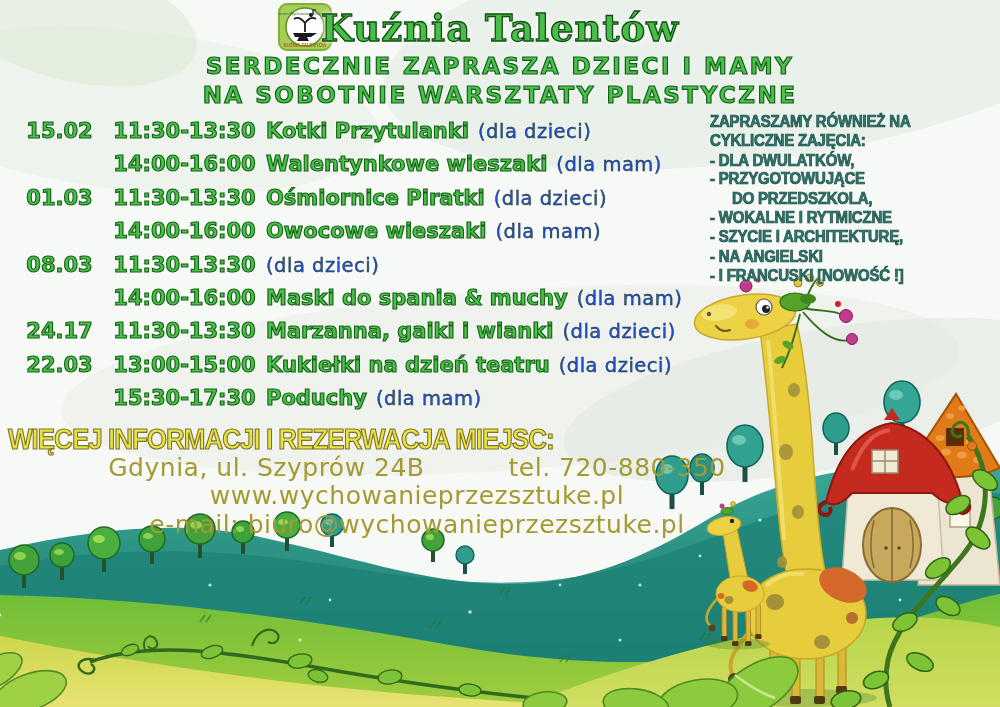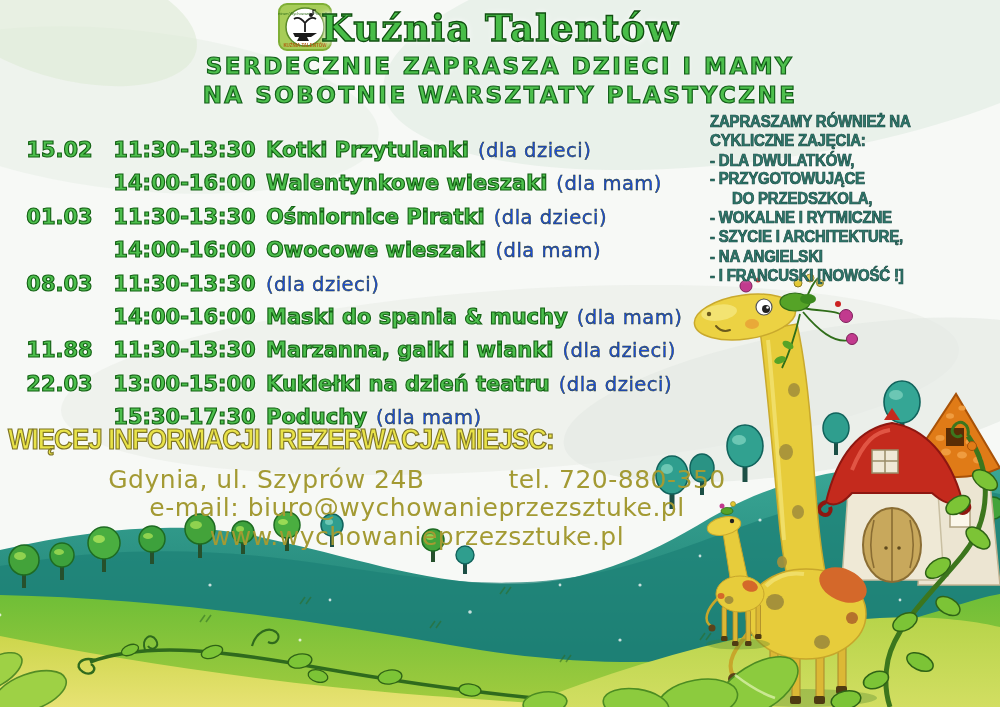--- a/index.html
+++ b/index.html
@@ -35,21 +35,21 @@
   .sub1{top:53px;} .sub2{top:82px;}
 
   .schedule{position:absolute; left:16px; top:119px;}
   .srow{display:flex; align-items:baseline; height:33.4px; white-space:nowrap;text-align:center;}
   .green-bubble{
     font-weight:bold; font-size:21px;
     color:#4dbf4d; -webkit-text-stroke:1.15px #156315;
     text-shadow:0 0 4px rgba(255,255,255,.9);
   }
   .c-date{width:87px;}
-  .c-time{width:163px;margin-top:19px;}
+  .c-time{width:163px;}
   .c-title{margin-right:9px;}
   .c-aud{
     font-size:19.5px; font-weight:500; color:#1d4ed8;
     -webkit-text-stroke:0.4px #23361a; letter-spacing:.5px;
     text-shadow:0 0 3px rgba(255,255,255,.7);
   }
 
   .side-panel{
     position:absolute; left:710px; top:112px; width:288px;
     font-family:"Liberation Sans",sans-serif; font-weight:bold; font-size:15px;
@@ -66,21 +66,21 @@
     font-family:"Liberation Sans",sans-serif; font-weight:bold; font-size:26px; letter-spacing:-1px;
     transform:scaleY(1.12); transform-origin:left top;
     color:#e9e348; -webkit-text-stroke:1.1px #7e7526;
     padding-left:8px; white-space:nowrap;
     text-shadow:0 0 3px rgba(255,255,255,.8);
   }
   .contact-line{
     text-align:center; font-size:25px; color:#a39a33; line-height:28.5px;
     letter-spacing:.5px;
   }
-  .contact-row{display:flex; justify-content:center; gap:84px; margin-top:12px;}
+  .contact-row{display:flex; justify-content:center; gap:84px; margin-top:0;}
   .contact-row span{font-size:25px; color:#a39a33; letter-spacing:.5px;}
 </style>
 </head>
 <body>
 
 <div class="poster">
 
   <div class="wash wash1"></div>
   <div class="wash wash2"></div>
   <div class="wash wash3"></div>
@@ -439,21 +439,21 @@
         <span class="green-bubble c-time">11:30-13:30</span>
         <span class="c-aud">(dla dzieci)</span>
       </div>
       <div class="srow">
         <span class="green-bubble c-date"></span>
         <span class="green-bubble c-time">14:00-16:00</span>
         <span class="green-bubble c-title">Maski do spania &amp; muchy</span>
         <span class="c-aud">(dla mam)</span>
       </div>
       <div class="srow">
-        <span class="green-bubble c-date">11.88</span>
+        <span class="green-bubble c-date">24.17</span>
         <span class="green-bubble c-time">11:30-13:30</span>
         <span class="green-bubble c-title">Marzanna, gaiki i wianki</span>
         <span class="c-aud">(dla dzieci)</span>
       </div>
       <div class="srow">
         <span class="green-bubble c-date">22.03</span>
         <span class="green-bubble c-time">13:00-15:00</span>
         <span class="green-bubble c-title">Kukiełki na dzień teatru</span>
         <span class="c-aud">(dla dzieci)</span>
       </div>
@@ -476,18 +476,18 @@
       <span>- NA ANGIELSKI</span>
       <span>- I FRANCUSKI [NOWOŚĆ !]</span>
     </div>
 
     <div class="footer">
       <div class="footer-heading">WIĘCEJ INFORMACJI I REZERWACJA MIEJSC:</div>
       <div class="contact-row">
         <span>Gdynia, ul. Szyprów 24B</span>
         <span>tel. 720-880-350</span>
       </div>
+      <div class="contact-line">www.wychowanieprzezsztuke.pl</div>
       <div class="contact-line">e-mail: biuro@wychowanieprzezsztuke.pl</div>
-      <div class="contact-line">www.wychowanieprzezsztuke.pl</div>
     </div>
 
   </div>
 </div>
 
 </body></html>

